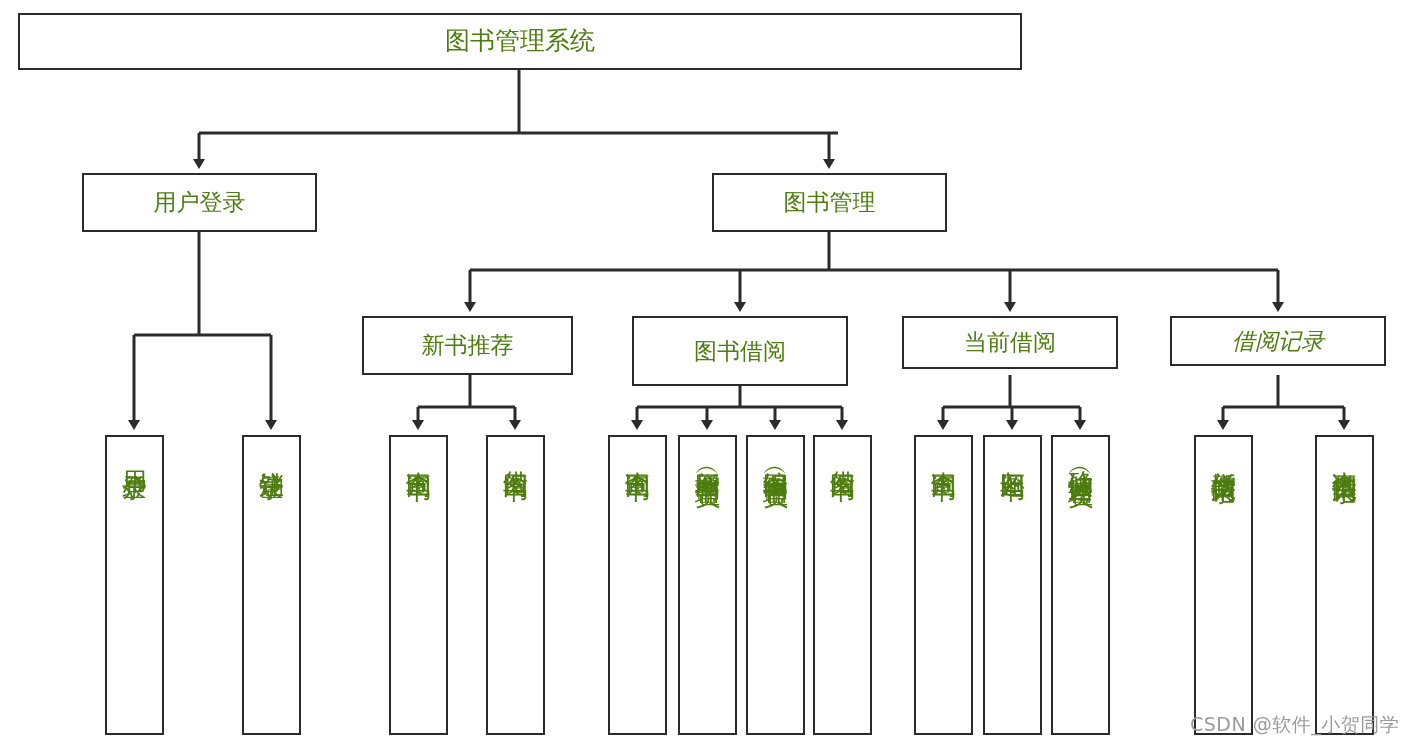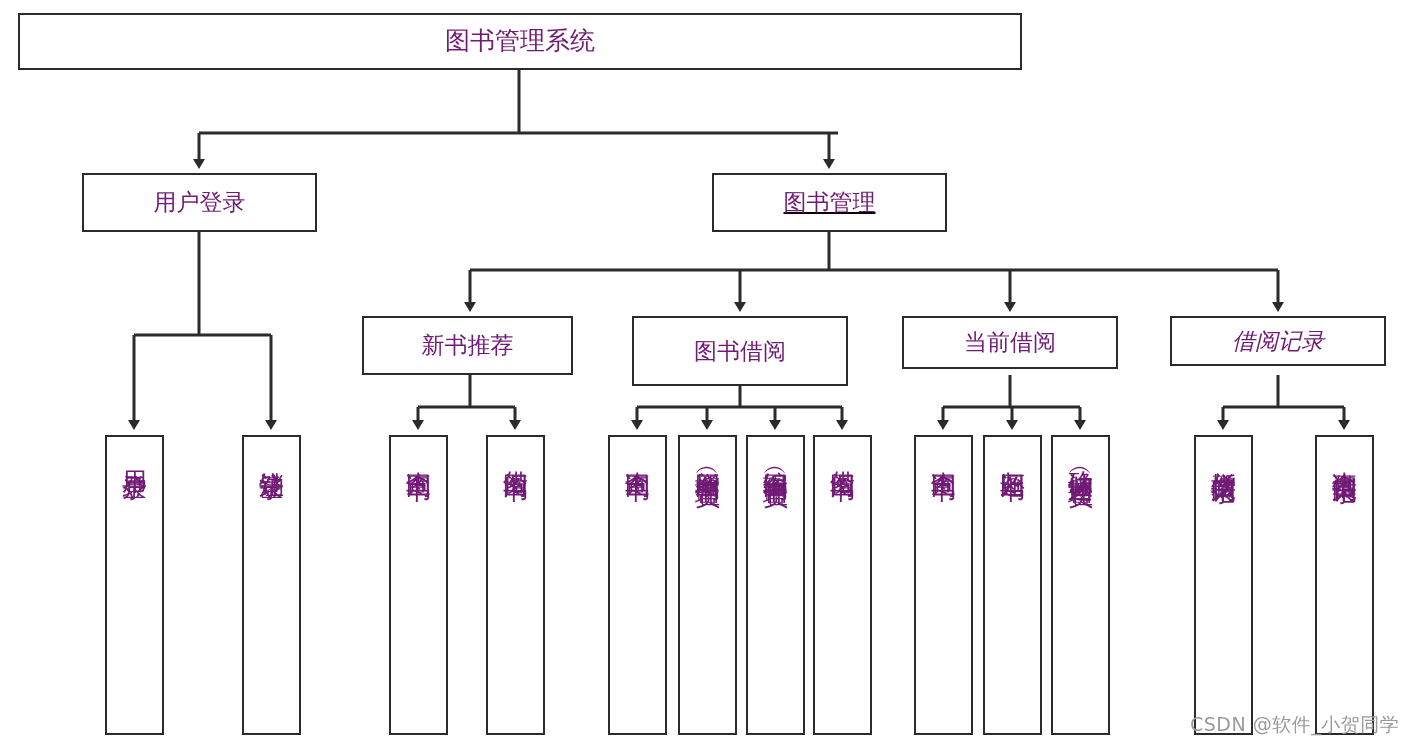--- a/index.html
+++ b/index.html
@@ -29,21 +29,21 @@
   .node {
     position: absolute;
     box-sizing: border-box;
     background: #ffffff;
     border: 2px solid #2b2b2b;
     display: flex;
     align-items: center;
     justify-content: center;
   }
   .node-label {
-    color: #701a75;
+    color: #4d7c0f;
     text-align: center;
     line-height: 1.15;
     white-space: pre;
   }
   .root .node-label {
     font-size: 25px;
   }
   .lvl1 .node-label {
     font-size: 23px;
   }
@@ -129,21 +129,21 @@
   </svg>
 
   <div class="node root" style="left:18px; top:13px; width:1004px; height:57px;">
     <span class="node-label">图书管理系统</span>
   </div>
 
   <div class="node lvl1" style="left:82px; top:173px; width:235px; height:59px;">
     <span class="node-label">用户登录</span>
   </div>
 
-  <div class="node lvl1" style="left:712px; top:173px; width:235px; height:59px;text-decoration:underline;">
+  <div class="node lvl1" style="left:712px; top:173px; width:235px; height:59px;">
     <span class="node-label">图书管理</span>
   </div>
 
   <div class="node lvl2" style="left:362px; top:316px; width:211px; height:59px;">
     <span class="node-label">新书推荐</span>
   </div>
 
   <div class="node lvl2" style="left:632px; top:316px; width:216px; height:70px;">
     <span class="node-label">图书借阅</span>
   </div>

